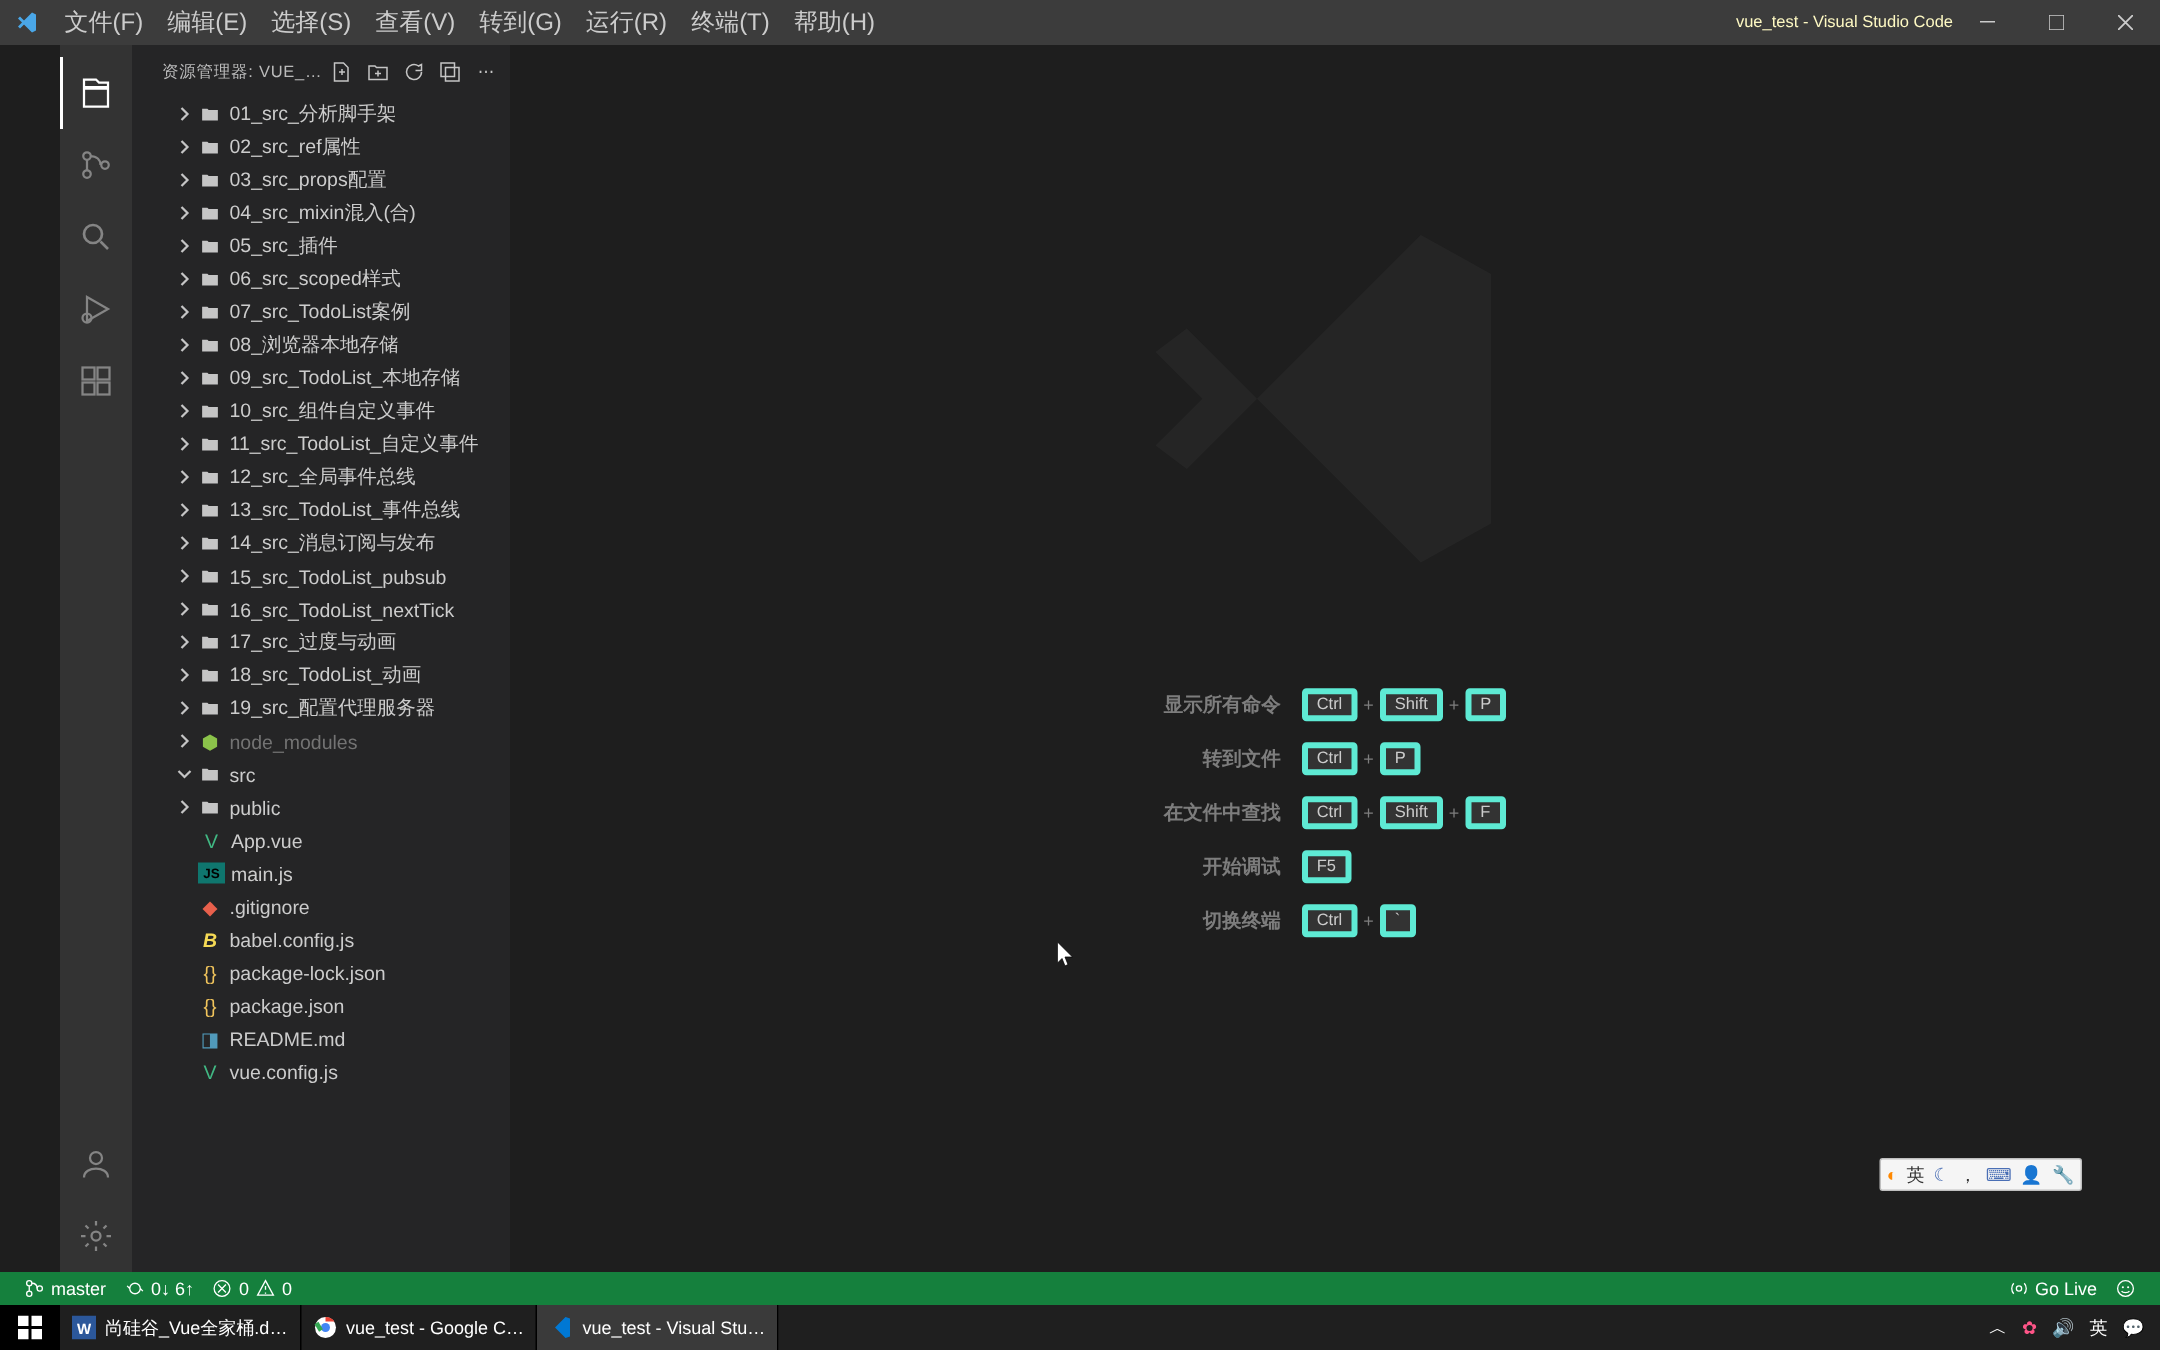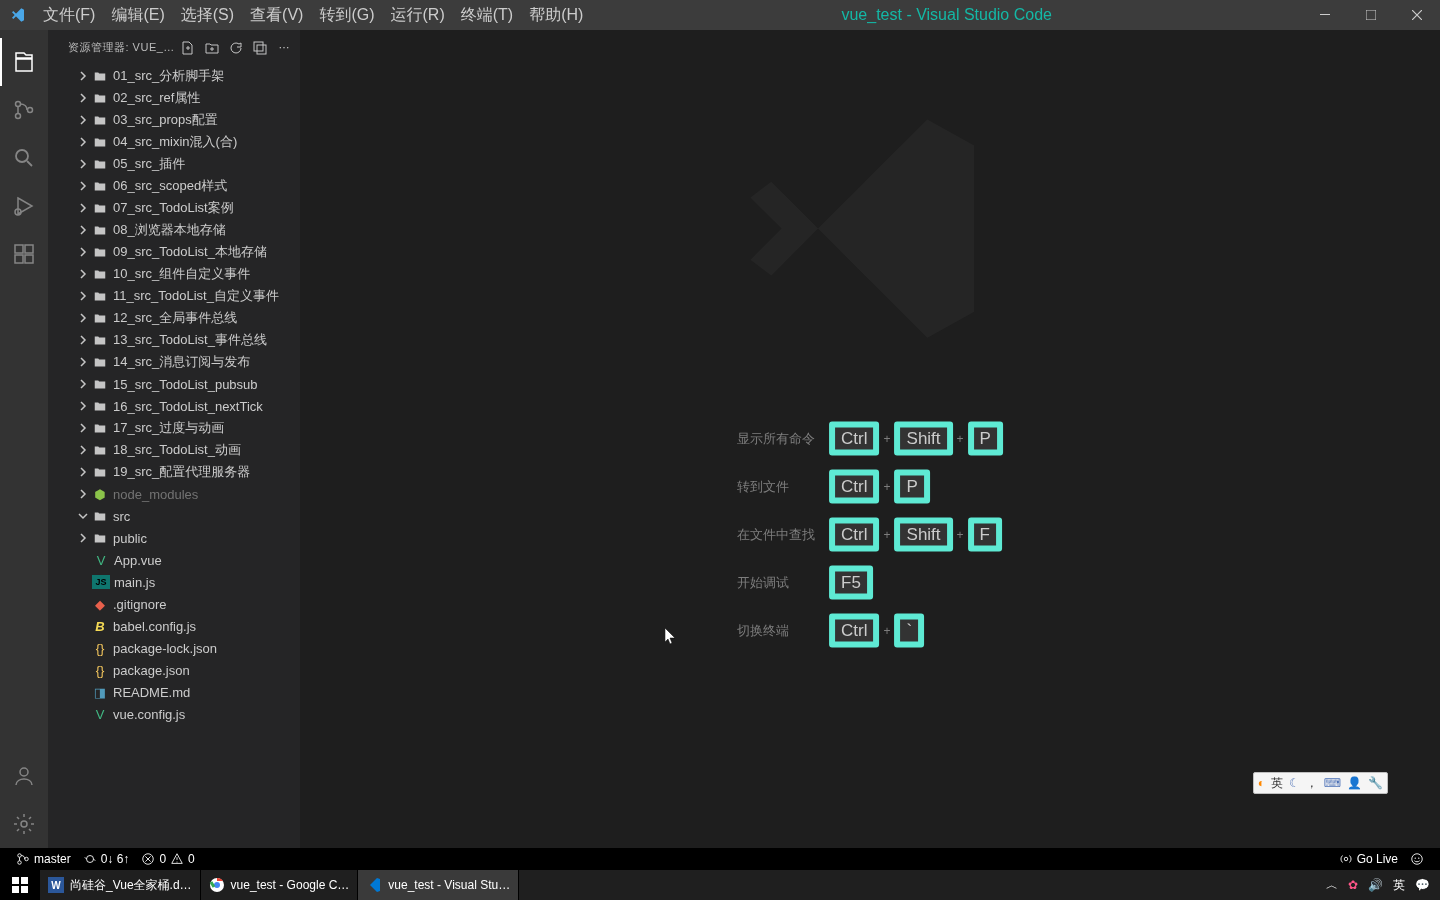--- a/index.html
+++ b/index.html
@@ -2,24 +2,24 @@
 <html><head>
 <meta charset="utf-8">
 <style>
 * { box-sizing: border-box; margin: 0; padding: 0; }
 body { font-family: "Segoe UI", "Microsoft YaHei", sans-serif; background: #1e1e1e; color: #cccccc; overflow: hidden; width: 1440px; height: 900px; font-size: 13px; }
 .titlebar { height: 30px; background: #3c3c3c; display: flex; align-items: center; color: #cccccc; }
 .titlebar .app-icon { width: 35px; display:flex; align-items:center; justify-content:center; }
 .titlebar .app-icon svg { width:16px; height:16px; }
 .menu { display: flex; height:100%; }
 .menu-item { padding: 0 8px; display:flex; align-items:center; cursor:default; font-size:16px; color:#cccccc;}
-.title-center { flex:1; text-align:center; font-size:16px; color:#14b8a6; }
+.title-center { flex:1; text-align:right; font-size:11px; color:#fef9c3; }
 .window-controls { display:flex; height:100%;}
 .win-ctrl { width:46px; display:flex; align-items:center; justify-content:center; color:#cccccc;}
-.workspace { display:flex; height: calc(100% - 30px - 22px - 30px); }
+.workspace { display:flex; height: calc(100% - 30px - 22px - 30px); margin-left: 40px; }
 .activitybar { width:48px; background:#333333; display:flex; flex-direction:column; align-items:center; padding-top:8px; }
 .activitybar .ab-item { width:48px; height:48px; display:flex; align-items:center; justify-content:center; color:#858585; position:relative;}
 .activitybar .ab-item.active { color:#ffffff; }
 .activitybar .ab-item.active::before { content:''; position:absolute; left:0; top:0; bottom:0; width:2px; background:#ffffff; }
 .activitybar .ab-item svg { width:24px; height:24px; }
 .activitybar .spacer { flex:1; }
 .sidebar { width:252px; background:#252526; display:flex; flex-direction:column; }
 .sidebar-header { height:35px; display:flex; align-items:center; padding:0 8px 0 20px; font-size:11px; color:#bbbbbb; }
 .sidebar-header .sh-title { flex:1; white-space:nowrap; overflow:hidden; text-overflow:ellipsis; letter-spacing:0.5px;}
 .sidebar-header .sh-actions { display:flex; gap:8px; color:#c5c5c5;}
@@ -29,25 +29,25 @@
 .tree-row .chev { width:16px; display:flex; align-items:center; justify-content:center; color:#c5c5c5; font-size:12px;}
 .tree-row .ficon { width:18px; display:flex; align-items:center; justify-content:center; margin-right:4px;}
 .tree-row .label { white-space:nowrap; }
 .dim { color:#737373; }
 .indent1 { padding-left:28px; }
 .editor { flex:1; background:#1e1e1e; position:relative; }
 .watermark { position:absolute; top:50%; left:50%; transform:translate(-50%,-62%); display:flex; flex-direction:column; align-items:center; }
 .wm-logo { margin-bottom:60px; opacity:0.6;}
 .wm-logo svg { width:260px; height:260px; }
 .shortcuts { display:grid; grid-template-columns:auto auto; gap:14px 14px; align-items:center; color:#7d7d7d; font-size:13px;}
-.sc-label { text-align:left; }
+.sc-label { text-align:right;font-weight:bold; }
 .sc-keys { display:flex; gap:4px; align-items:center;}
-.key { background:#333333; border:6px solid #5eead4; border-radius:3px; padding:1px 6px; font-size:17px; color:#cccccc; min-width:18px; text-align:center;}
+.key { background:#333333; border:4px solid #5eead4; border-radius:3px; padding:1px 6px; font-size:11px; color:#cccccc; min-width:18px; text-align:center;}
 .plus { color:#7d7d7d; font-size:12px;}
-.statusbar { height:22px; background:#000000; display:flex; align-items:center; color:#ffffff; font-size:12px; padding:0 10px;}
+.statusbar { height:22px; background:#15803d; display:flex; align-items:center; color:#ffffff; font-size:12px; padding:0 10px;}
 .statusbar .sb-item { display:flex; align-items:center; padding:0 6px; gap:4px; height:100%;}
 .statusbar .spacer { flex:1; }
 .taskbar { height:30px; background:#1f1f1f; display:flex; align-items:center; }
 .tb-item { height:30px; display:flex; align-items:center; padding:0 8px; gap:6px; color:#ffffff; font-size:12px; border-right:1px solid #000; max-width:170px; overflow:hidden; white-space:nowrap;}
 .tb-item.active { background:#3a3a3a; }
 .tb-start { width:40px; justify-content:center; background:#000;}
 .tb-right { margin-left:auto; display:flex; align-items:center; gap:10px; padding:0 10px; color:#ffffff; font-size:12px;}
 .ime-bar { position:absolute; right:52px; bottom:54px; height:22px; background:#f5f5f5; border:1px solid #bfbfbf; display:flex; align-items:center; padding:0 4px; gap:6px; font-size:12px; color:#333; border-radius:2px;}
 .ime-bar span { display:flex; align-items:center; justify-content:center;}
 .cursor { position:absolute; left:365px; top:598px; width:12px; height:18px; pointer-events:none;}

